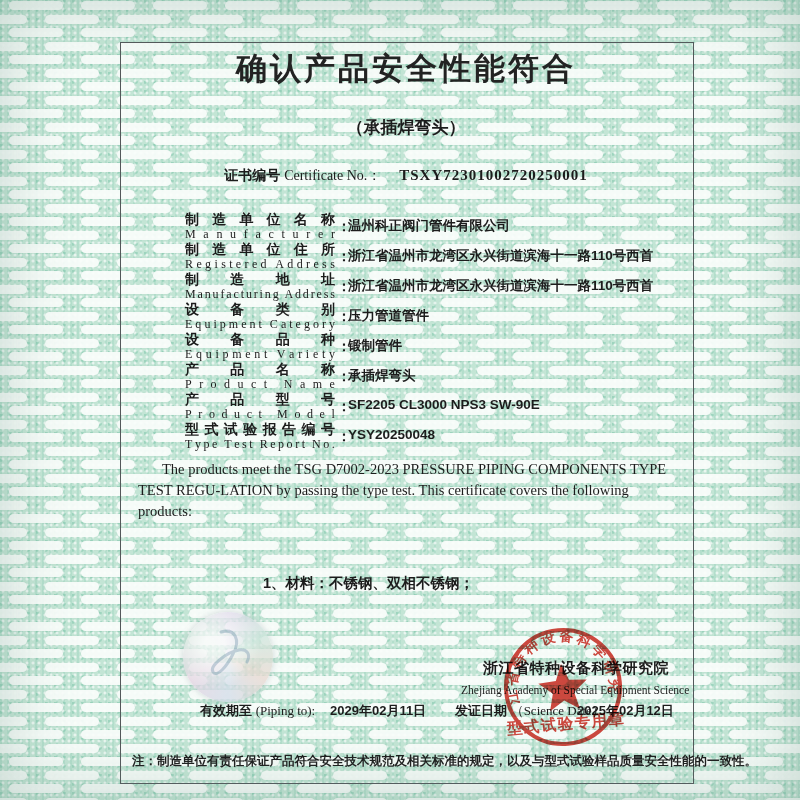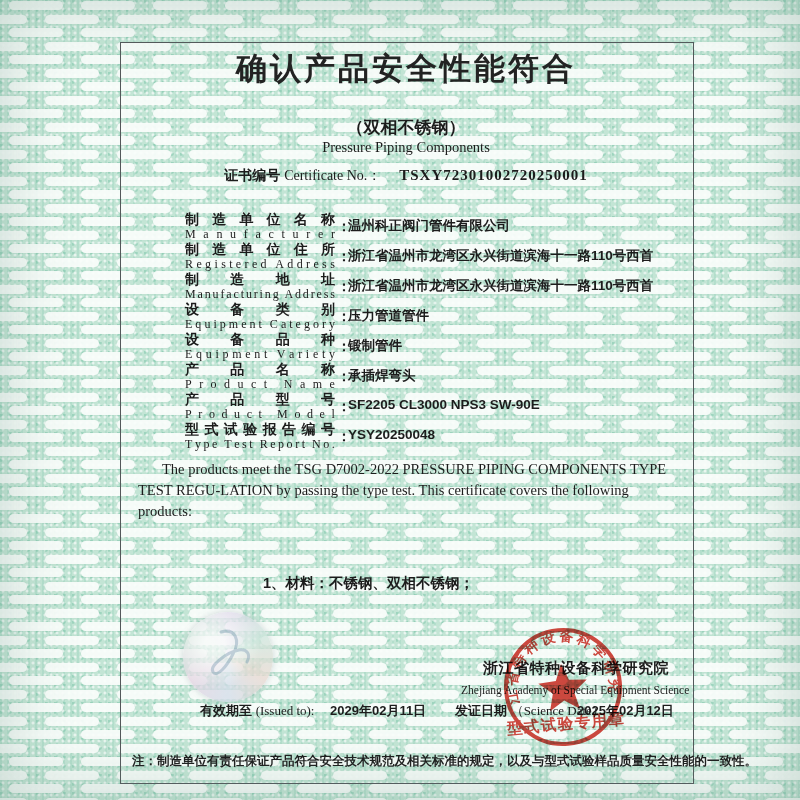--- a/index.html
+++ b/index.html
@@ -752,22 +752,21 @@
       <div class="pill" style="left: 405px; top: 797.5px;"></div>
       <div class="pill" style="left: 477px; top: 797.5px;"></div>
       <div class="pill" style="left: 549px; top: 797.5px;"></div>
       <div class="pill" style="left: 621px; top: 797.5px;"></div>
       <div class="pill" style="left: 693px; top: 797.5px;"></div>
       <div class="pill" style="left: 765px; top: 797.5px;"></div>
     </div>
   <div class="frame"></div>
 
   <div class="abs ctr title-zh">确认产品安全性能符合</div>
-  <div class="abs ctr sub-zh">（双相不锈钢）</div>
-  <div class="abs ctr sub-en">Pressure Piping Components</div>
+  <div class="abs ctr sub-zh">（承插焊弯头）</div>
 
   <div class="abs ctr certno">
     <span class="zh">证书编号</span>
     <span class="en">Certificate No.：</span>
     <span class="val">TSXY72301002720250001</span>
   </div>
 
   <div class="abs fields">
     <div class="frow">
       <div class="lblcol">
@@ -1016,39 +1015,39 @@
             <span>o</span>
             <span>.</span>
           </div>
       </div>
       <div class="colon">：</div>
       <div class="fval">YSY20250048</div>
     </div>
   </div>
 
   <div class="abs statement">
-    <p class="st-en">The products meet the TSG D7002-2022 PRESSURE PIPING COMPONENTS TYPE TEST REGU-LATION  by passing the type test. This certificate covers the following products:</p>
+    <p class="st-en">The products meet the TSG D7002-2023 PRESSURE PIPING COMPONENTS TYPE TEST REGU-LATION  by passing the type test. This certificate covers the following products:</p>
   </div>
 
   <div class="abs covered">
     <div>1、材料：不锈钢、双相不锈钢；</div>
   </div>
 
   <div class="abs hologram">
     <svg viewBox="0 0 90 90">
       <path d="M38 20 C52 16 58 28 50 42 C44 54 34 66 30 60 C26 54 44 40 56 38 C64 37 68 42 64 50" fill="none" stroke="rgba(120,150,175,.55)" stroke-width="3" stroke-linecap="round"></path>
     </svg>
   </div>
 
   <div class="abs issuer-zh">浙江省特种设备科学研究院</div>
   <div class="abs issuer-en">Zhejiang Academy of Special Equipment Science</div>
 
   <div class="abs daterow valid">
     <span class="d-zh">有效期至</span>
-    <span class="d-en">(Issued to):</span>
+    <span class="d-en">(Piping to):</span>
   </div>
   <div class="abs daterow validval d-val">2029年02月11日</div>
   <div class="abs daterow issued">
     <span class="d-zh">发证日期</span>
     <span class="d-en">（Science Date）：</span>
   </div>
   <div class="abs daterow issuedval d-val">2025年02月12日</div>
 
   <div class="abs seal">
     <svg viewBox="0 0 132 132" width="132" height="132">

